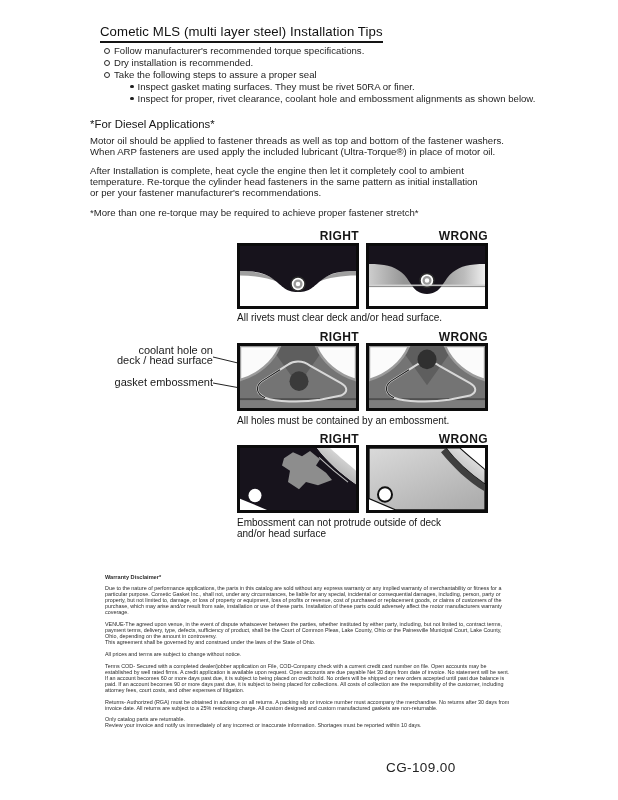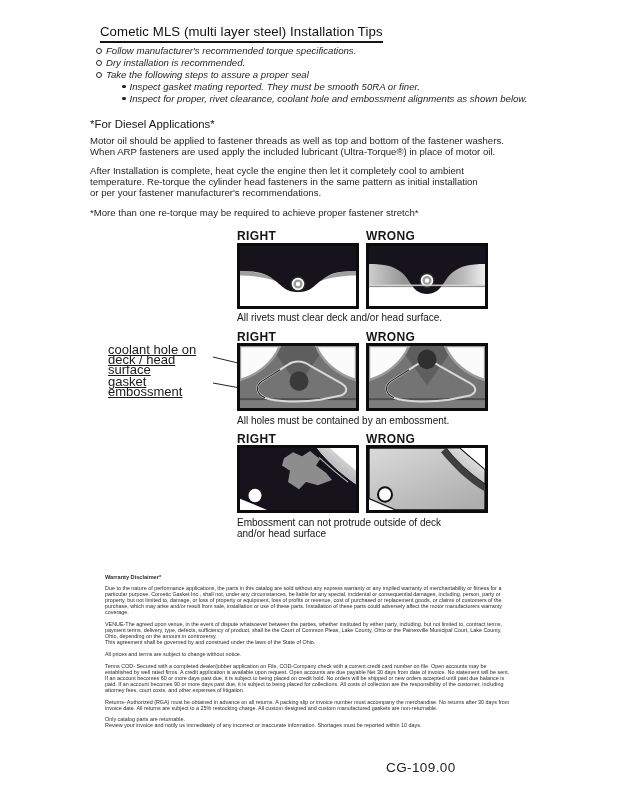--- a/index.html
+++ b/index.html
@@ -8,32 +8,32 @@
     font-family:"Liberation Sans","DejaVu Sans",sans-serif;color:#1f1f1f;
     overflow:hidden;margin:0 auto;
   }
   .abs{position:absolute;}
   .pre{white-space:pre-line;}
   .title{
     left:100px;top:24px;font-size:13.2px;font-weight:400;color:#111;
     border-bottom:2px solid #141414;padding-bottom:2px;letter-spacing:.1px;
     display:inline-block;
   }
-  .bullets{left:96px;top:45px;font-size:9.6px;line-height:12px;width:480px;font-style:italic;}
+  .bullets{left:104px;top:45px;font-size:9.6px;line-height:12px;width:480px;}
   .b-row{display:flex;align-items:flex-start;}
   .b-row.sub{margin-left:26px;}
   .b-ring{flex:0 0 auto;width:4px;height:4px;border:1.1px solid #2a2a2a;border-radius:50%;margin:3.2px 4px 0 0;}
   .b-dot{flex:0 0 auto;width:3.6px;height:3.6px;background:#1f1f1f;border-radius:50%;margin:3.6px 4px 0 0;}
   .diesel-heading{left:90px;top:118px;font-size:11.4px;font-weight:400;color:#161616;}
   .body-p{left:90px;width:480px;font-size:9.6px;line-height:11.2px;}
-  .dg-label{width:122px;text-align:left;font-size:12px;font-weight:600;color:#161616;letter-spacing:.4px;}
+  .dg-label{width:122px;text-align:right;font-size:12px;font-weight:600;color:#161616;letter-spacing:.4px;}
   .dg-box{width:122px;height:66px;border:3px solid #0c0c0c;box-sizing:border-box;background:#fff;}
   .dg-box svg{display:block;width:100%;height:100%;}
   .dg-caption{font-size:10px;font-weight:500;color:#161616;line-height:11px;}
-  .annot{font-size:13px;line-height:10px;color:#1a1a1a;text-decoration:underline;}
+  .annot{font-size:11px;line-height:10px;color:#1a1a1a;text-align:right;}
   .warranty{left:105px;top:574px;width:408px;font-size:5.4px;line-height:6.1px;color:#2b2b2b;}
   .warranty .w-head{font-weight:700;font-size:5.6px;margin-bottom:5px;}
   .warranty p{margin:0 0 5.5px 0;}
   .footer-num{left:386px;top:760px;font-size:13.5px;color:#222;letter-spacing:.4px;}
 </style>
 </head>
 <body>
 
 <div class="page">
 
@@ -47,21 +47,21 @@
     <div class="b-row">
         <span class="b-ring"></span>
         <span>Dry installation is recommended.</span>
       </div>
     <div class="b-row">
         <span class="b-ring"></span>
         <span>Take the following steps to assure a proper seal</span>
       </div>
     <div class="b-row sub">
         <span class="b-dot"></span>
-        <span>Inspect gasket mating reported.  They must be smooth 50RA or finer.</span>
+        <span>Inspect gasket mating surfaces.  They must be rivet 50RA or finer.</span>
       </div>
     <div class="b-row sub">
         <span class="b-dot"></span>
         <span>Inspect for proper, rivet clearance, coolant hole and embossment alignments as shown below.</span>
       </div>
   </div>
 
   <div class="abs diesel-heading">*For Diesel Applications*</div>
   <div class="abs body-p pre" style="top:165px;">After Installation is complete, heat cycle the engine then let it completely cool to ambient
 temperature. Re-torque the cylinder head fasteners in the same pattern as initial installation

